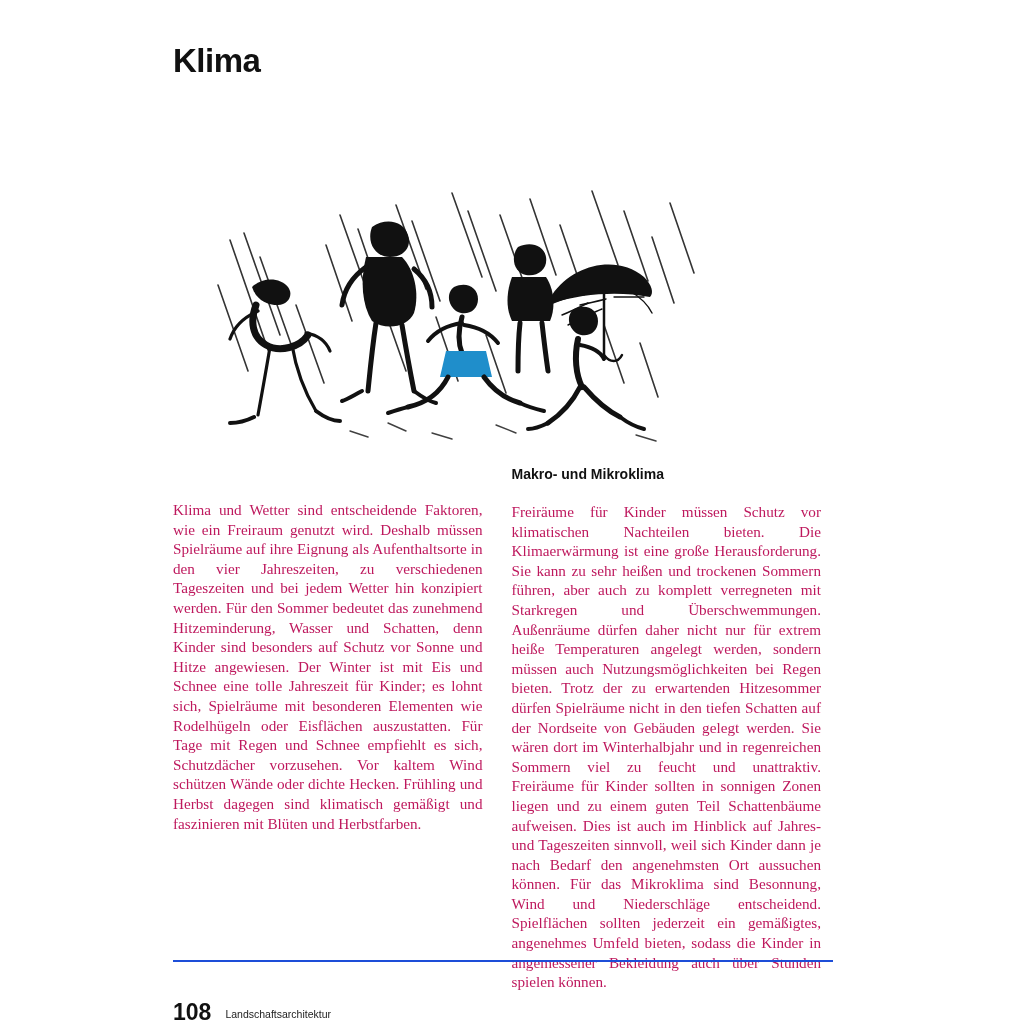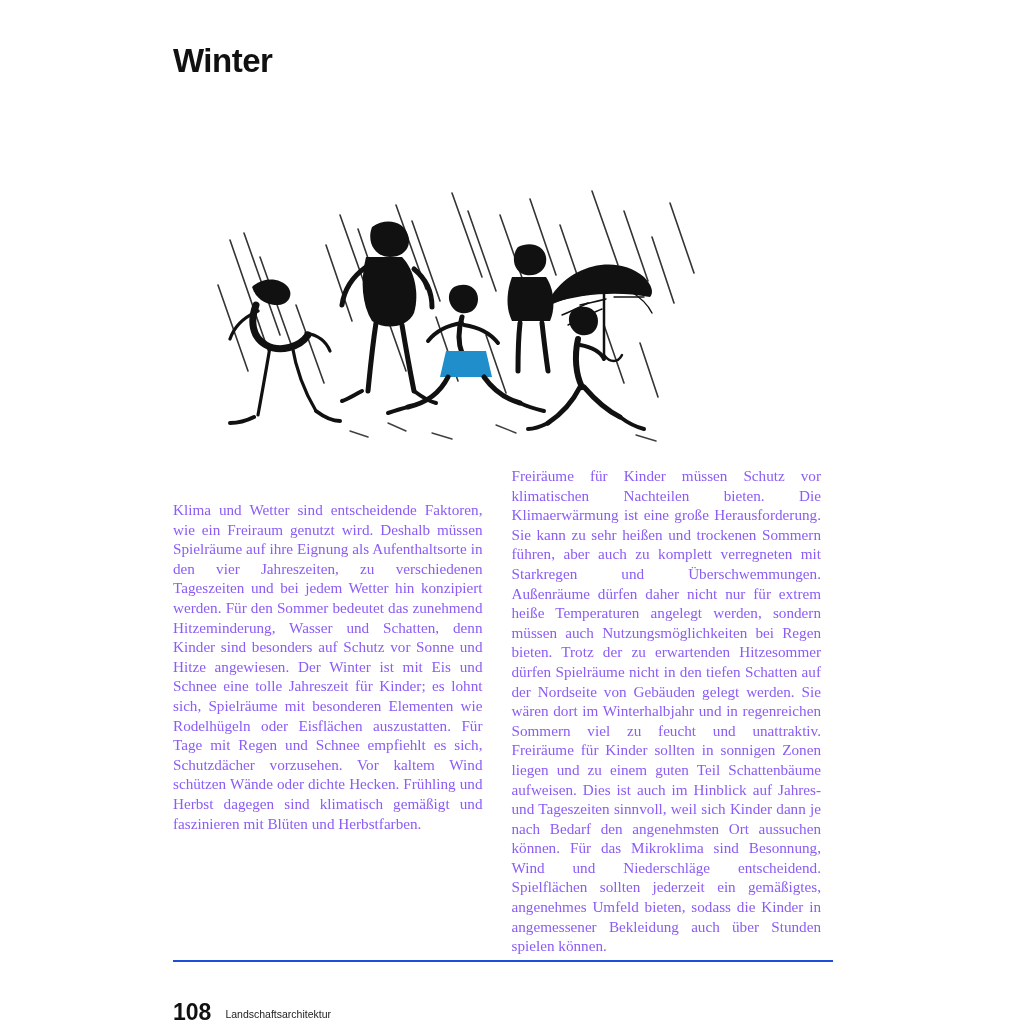--- a/index.html
+++ b/index.html
@@ -51,21 +51,21 @@
     width: 310px;
   }
   .col p {
     margin: 0;
     font-family: "Liberation Serif", serif;
     font-size: 15.2px;
     line-height: 19.6px;
     text-align: justify;
     text-justify: inter-word;
     hyphens: manual;
-    color: #8b5cf6;
+    color: #be185d;
   }
   .col-subhead {
     font-family: "Liberation Sans", sans-serif;
     font-weight: bold;
     font-size: 14px;
     margin: 0 0 20px 0;
     color: #111111;
   }
   .spacer-head {
     height: 34px;
@@ -95,21 +95,21 @@
     position: relative;
     top: -2px;
     margin-top: 41px;
   }
 </style>
 </head>
 <body>
 
 <div class="page">
 
-  <h1 class="page-title">Winter</h1>
+  <h1 class="page-title">Klima</h1>
 
   <div class="illustration">
     <svg width="520" height="270" viewBox="0 0 520 270" xmlns="http://www.w3.org/2000/svg">
       <g stroke="#111111" fill="none" stroke-linecap="round">
 
         <g stroke-width="1.6" opacity="0.85">
           <line x1="30" y1="55" x2="68" y2="165"></line>
           <line x1="44" y1="48" x2="80" y2="150"></line>
           <line x1="60" y1="72" x2="92" y2="162"></line>
           <line x1="18" y1="100" x2="48" y2="186"></line>
@@ -207,20 +207,21 @@
       </g>
     </svg>
   </div>
 
   <div class="columns">
     <div class="col">
       <div class="spacer-head"></div>
       <p>Klima und Wetter sind entscheidende Faktoren, wie ein Freiraum genutzt wird. Deshalb müssen Spielräume auf ihre Eignung als Aufenthaltsorte in den vier Jahreszeiten, zu verschiedenen Tageszeiten und bei jedem Wetter hin konzipiert werden. Für den Sommer bedeutet das zunehmend Hitzeminderung, Wasser und Schatten, denn Kinder sind besonders auf Schutz vor Sonne und Hitze angewiesen. Der Winter ist mit Eis und Schnee eine tolle Jahreszeit für Kinder; es lohnt sich, Spielräume mit besonderen Elementen wie Rodelhügeln oder Eisflächen auszustatten. Für Tage mit Regen und Schnee empfiehlt es sich, Schutzdächer vorzusehen. Vor kaltem Wind schützen Wände oder dichte Hecken. Frühling und Herbst dagegen sind klimatisch gemäßigt und faszinieren mit Blüten und Herbstfarben.</p>
     </div>
     <div class="col">
+      <h2 class="col-subhead">Makro- und Mikroklima</h2>
       <p>Freiräume für Kinder müssen Schutz vor klimatischen Nachteilen bieten. Die Klimaerwärmung ist eine große Herausforderung. Sie kann zu sehr heißen und trockenen Sommern führen, aber auch zu komplett verregneten mit Starkregen und Überschwemmungen. Außenräume dürfen daher nicht nur für extrem heiße Temperaturen angelegt werden, sondern müssen auch Nutzungsmöglichkeiten bei Regen bieten. Trotz der zu erwartenden Hitzesommer dürfen Spielräume nicht in den tiefen Schatten auf der Nordseite von Gebäuden gelegt werden. Sie wären dort im Winterhalbjahr und in regenreichen Sommern viel zu feucht und unattraktiv. Freiräume für Kinder sollten in sonnigen Zonen liegen und zu einem guten Teil Schattenbäume aufweisen. Dies ist auch im Hinblick auf Jahres- und Tageszeiten sinnvoll, weil sich Kinder dann je nach Bedarf den angenehmsten Ort aussuchen können. Für das Mikroklima sind Besonnung, Wind und Niederschläge entscheidend. Spielflächen sollten jederzeit ein gemäßigtes, angenehmes Umfeld bieten, sodass die Kinder in angemessener Bekleidung auch über Stunden spielen können.</p>
     </div>
   </div>
 
   <div class="footer">
     <span class="folio">108</span>
     <span class="footer-label">Landschaftsarchitektur</span>
   </div>
 
 </div>

